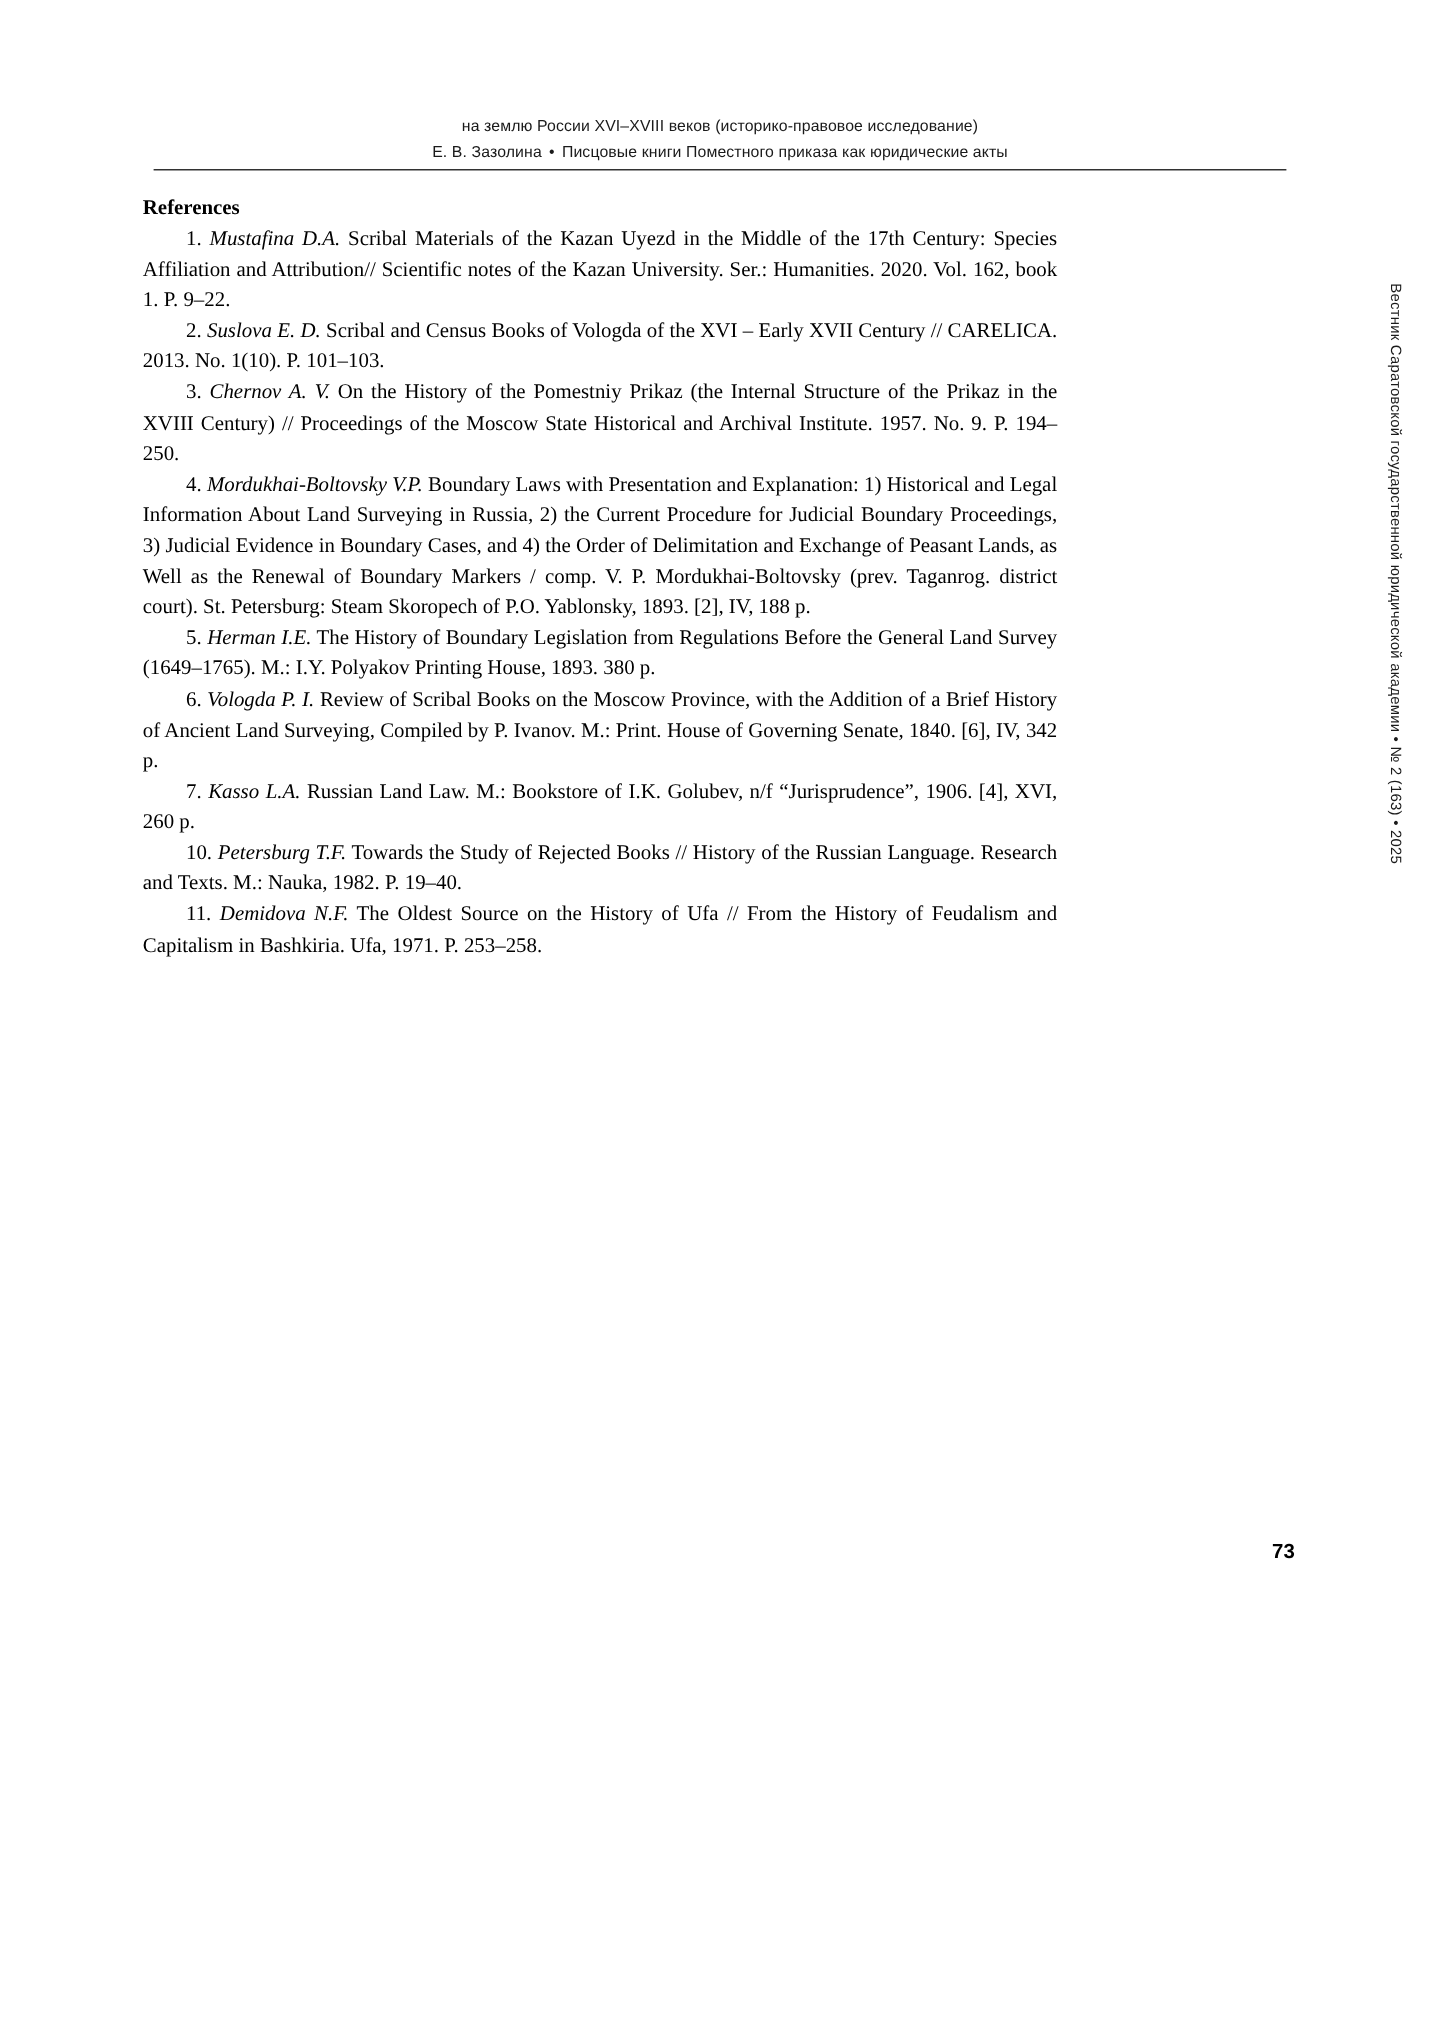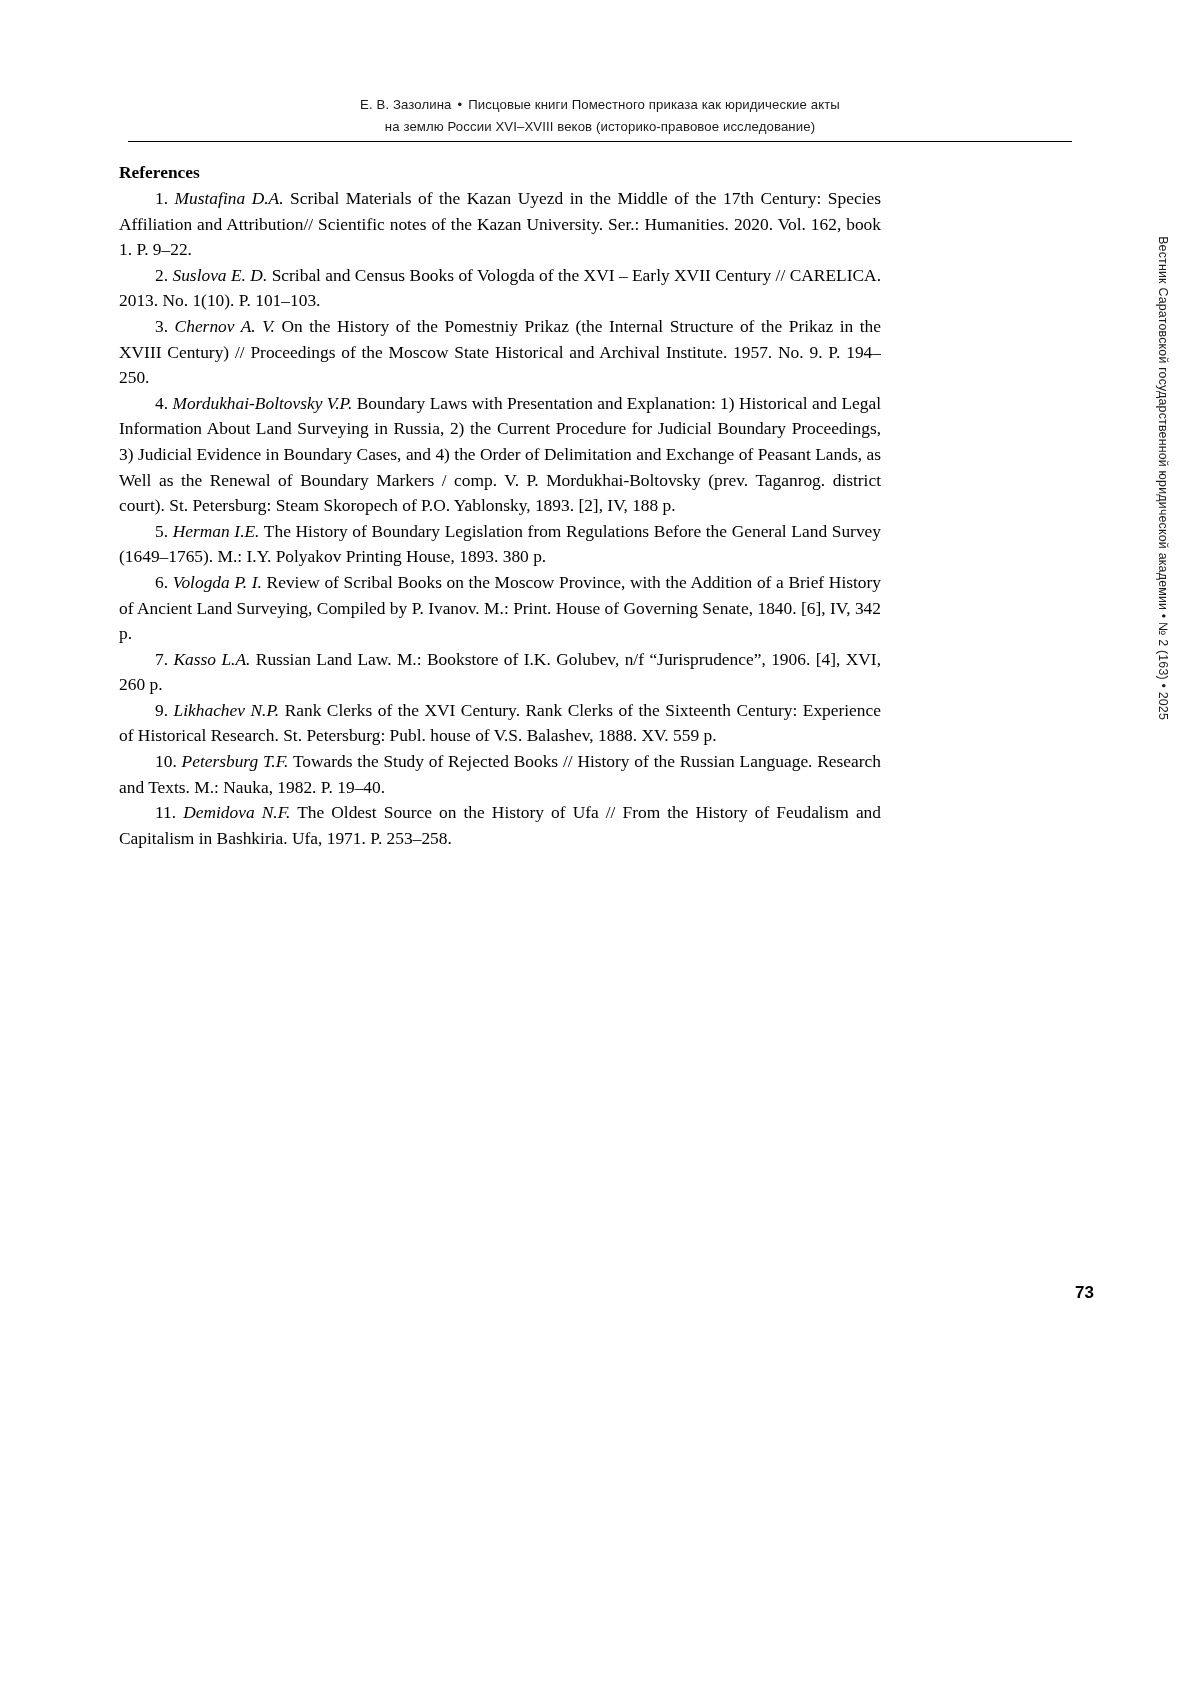--- a/index.html
+++ b/index.html
@@ -92,38 +92,38 @@
     color: #1a1a1a;
     white-space: nowrap;
     transform-origin: right top;
     transform: rotate(90deg) translate(0, -100%);
     
   }
 
   
   .page-number {
     position: absolute;
-    right: 106px;
+    right: 121px;
     top: 1283px;
     font-family: "Liberation Sans", sans-serif;
     font-weight: bold;
     font-size: 17px;
     color: #000;
   }
 </style>
 </head>
 <body>
 
 <div class="page">
 
   <div class="running-head">
+    <span class="rh-line">на землю России XVI–XVIII веков (историко-правовое исследование)</span>
     <span class="rh-line">
       <span>Е. В. Зазолина</span><span class="rh-sep">•</span><span>Писцовые книги Поместного приказа как юридические акты</span>
     </span>
-    <span class="rh-line">на землю России XVI–XVIII веков (историко-правовое исследование)</span>
   </div>
 
   <div class="head-rule"></div>
 
   <div class="column">
 
 
     <p class="section-title">References</p>
 
     <p class="ref-item indent"><span>1.</span> <span class="ital">Mustafina D.A.</span> <span>Scribal Materials of the Kazan Uyezd in the Middle of the 17th Century: Species Affiliation and Attribution// Scientific notes of the Kazan University. Ser.: Humanities. 2020. Vol. 162, book 1. P. 9–22.</span></p>
@@ -134,21 +134,20 @@
 
     <p class="ref-item indent"><span>4.</span> <span class="ital">Mordukhai-Boltovsky V.P.</span> <span>Boundary Laws with Presentation and Explanation: 1) Historical and Legal Information About Land Surveying in Russia, 2) the Current Procedure for Judicial Boundary Proceedings, 3) Judicial Evidence in Boundary Cases, and 4) the Order of Delimitation and Exchange of Peasant Lands, as Well as the Renewal of Boundary Markers / comp. V. P. Mordukhai-Boltovsky (prev. Taganrog. district court). St. Petersburg: Steam Skoropech of P.O. Yablonsky, 1893. [2], IV, 188 p.</span></p>
 
     <p class="ref-item indent"><span>5.</span> <span class="ital">Herman I.E.</span> <span>The History of Boundary Legislation from Regulations Before the General Land Survey (1649–1765). M.: I.Y. Polyakov Printing House, 1893. 380 p.</span></p>
 
     <p class="ref-item indent"><span>6.</span> <span class="ital">Vologda P. I.</span> <span>Review of Scribal Books on the Moscow Province, with the Addition of a Brief History of Ancient Land Surveying, Compiled by P. Ivanov. M.: Print. House of Governing Senate, 1840. [6], IV, 342 p.</span></p>
 
     <p class="ref-item indent"><span>7.</span> <span class="ital">Kasso L.A.</span> <span>Russian Land Law. M.: Bookstore of I.K. Golubev, n/f “Jurisprudence”, 1906. [4], XVI, 260 p.</span></p>
 
 
-    <p class="ref-item indent"><span>9.</span> <span class="ital">Likhachev N.P.</span> <span>Rank Clerks of the XVI Century. Rank Clerks of the Sixteenth Century: Experience of Historical Research. St. Petersburg: Publ. house of V.S. Balashev, 1888. XV. 559 p.</span></p>
 
     <p class="ref-item indent"><span>10.</span> <span class="ital">Petersburg T.F.</span> <span>Towards the Study of Rejected Books // History of the Russian Language. Research and Texts. M.: Nauka, 1982. P. 19–40.</span></p>
 
     <p class="ref-item indent"><span>11.</span> <span class="ital">Demidova N.F.</span> <span>The Oldest Source on the History of Ufa // From the History of Feudalism and Capitalism in Bashkiria. Ufa, 1971. P. 253–258.</span></p>
 
   </div>
 
   <div class="side-text">Вестник Саратовской государственной юридической академии • № 2 (163) • 2025</div>
 
   <div class="page-number">73</div>

